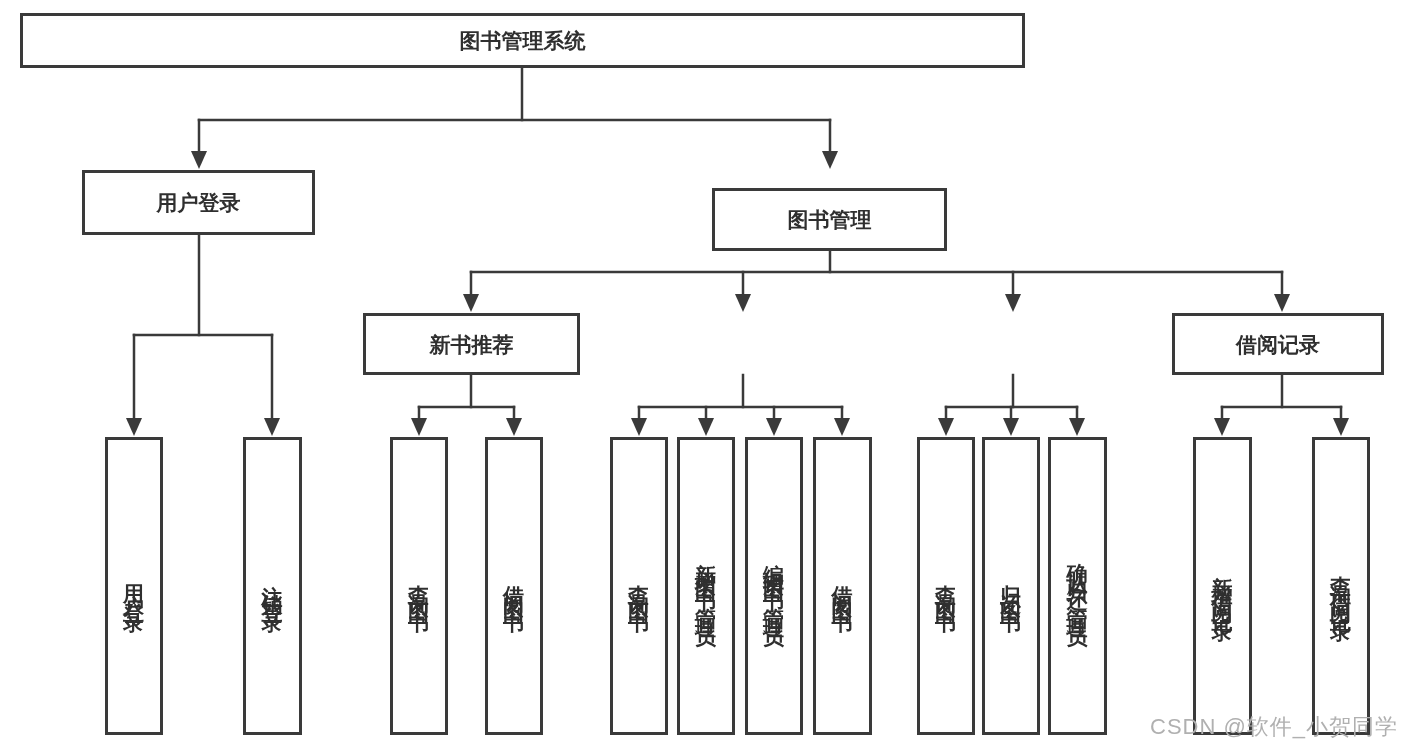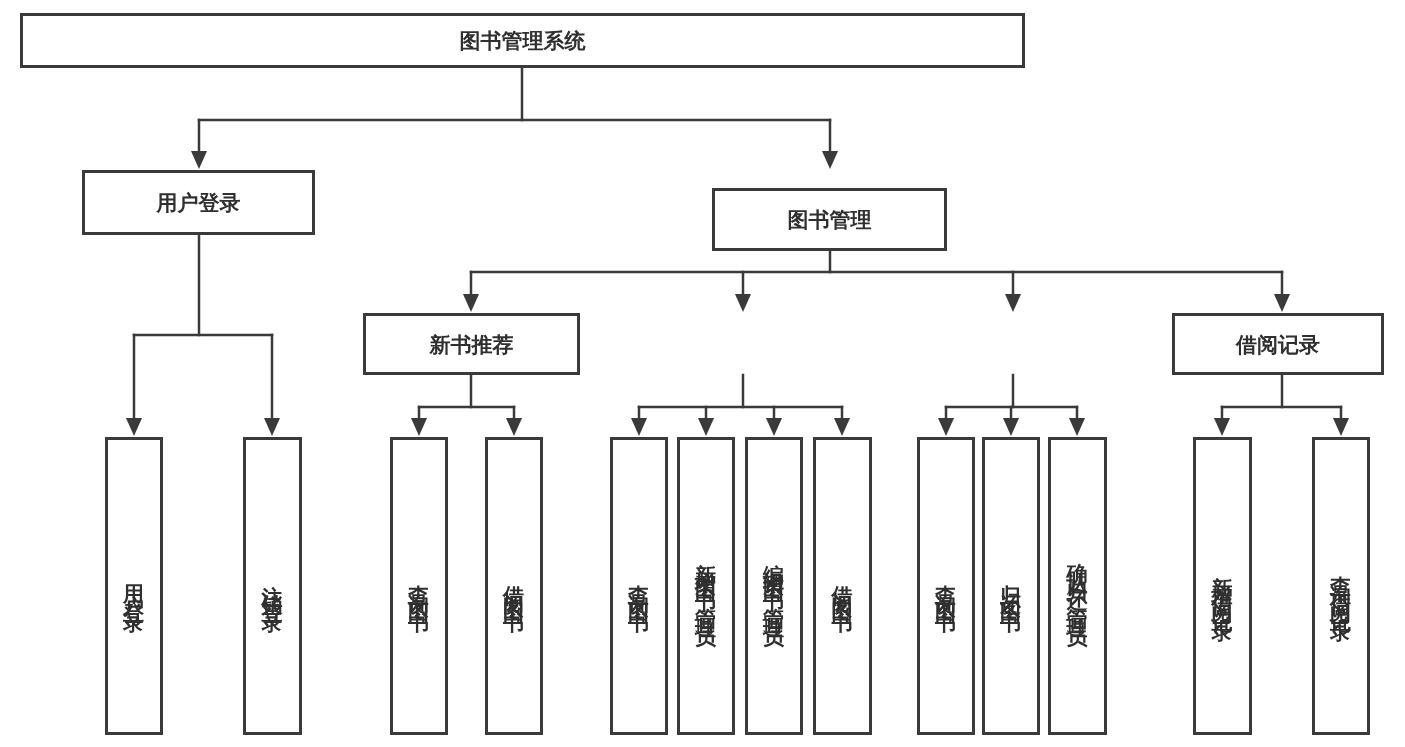--- a/index.html
+++ b/index.html
@@ -154,14 +154,15 @@
     <span>确认归还（管理员）</span>
   </div>
 
   <div class="node v" style="left:1193px;top:437px;width:59px;height:298px">
     <span>新增借阅记录</span>
   </div>
   <div class="node v" style="left:1312px;top:437px;width:58px;height:298px">
     <span>查询借阅记录</span>
   </div>
 
+  <div class="watermark" style="left:1150px;top:712px">CSDN @软件_小贺同学</div>
 
 </div>
 
 </body></html>

